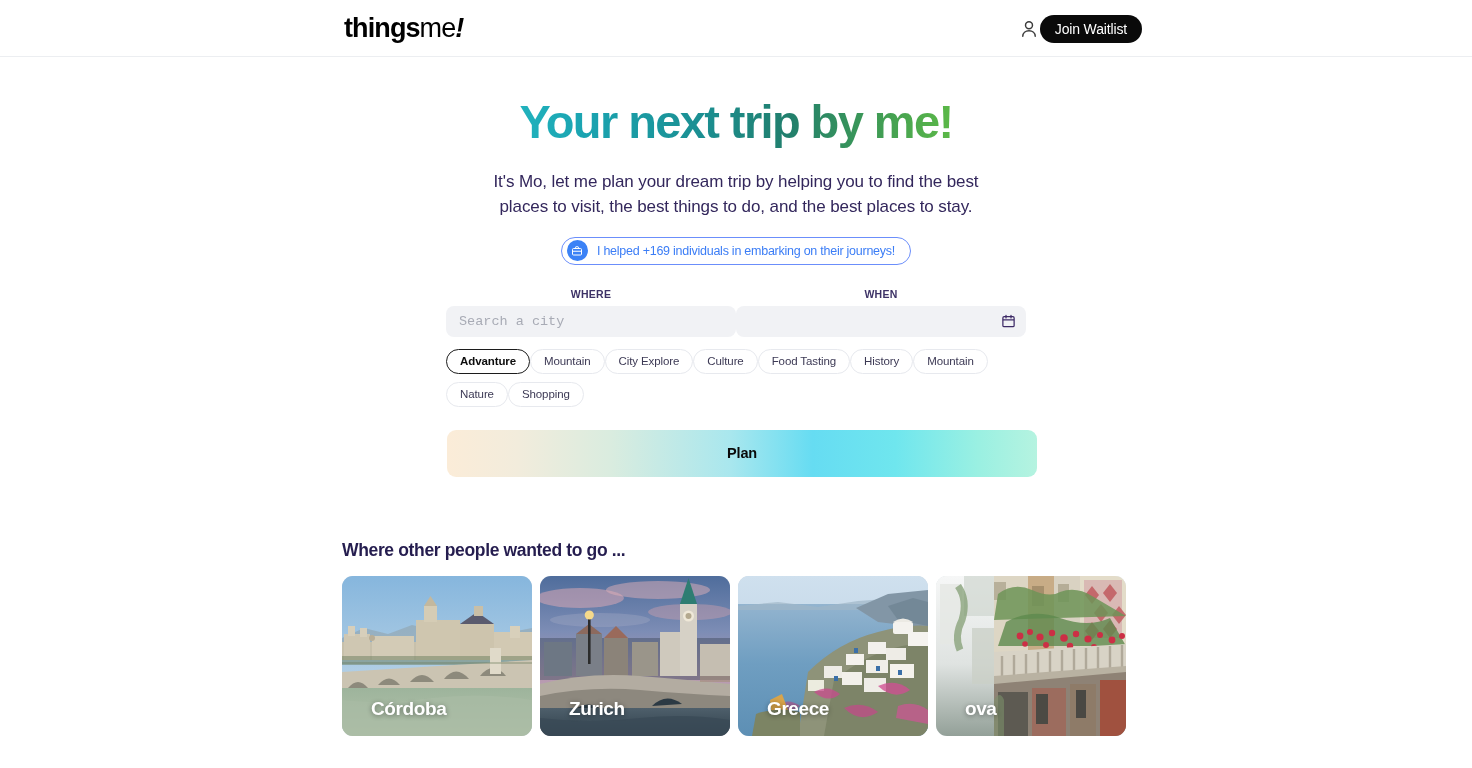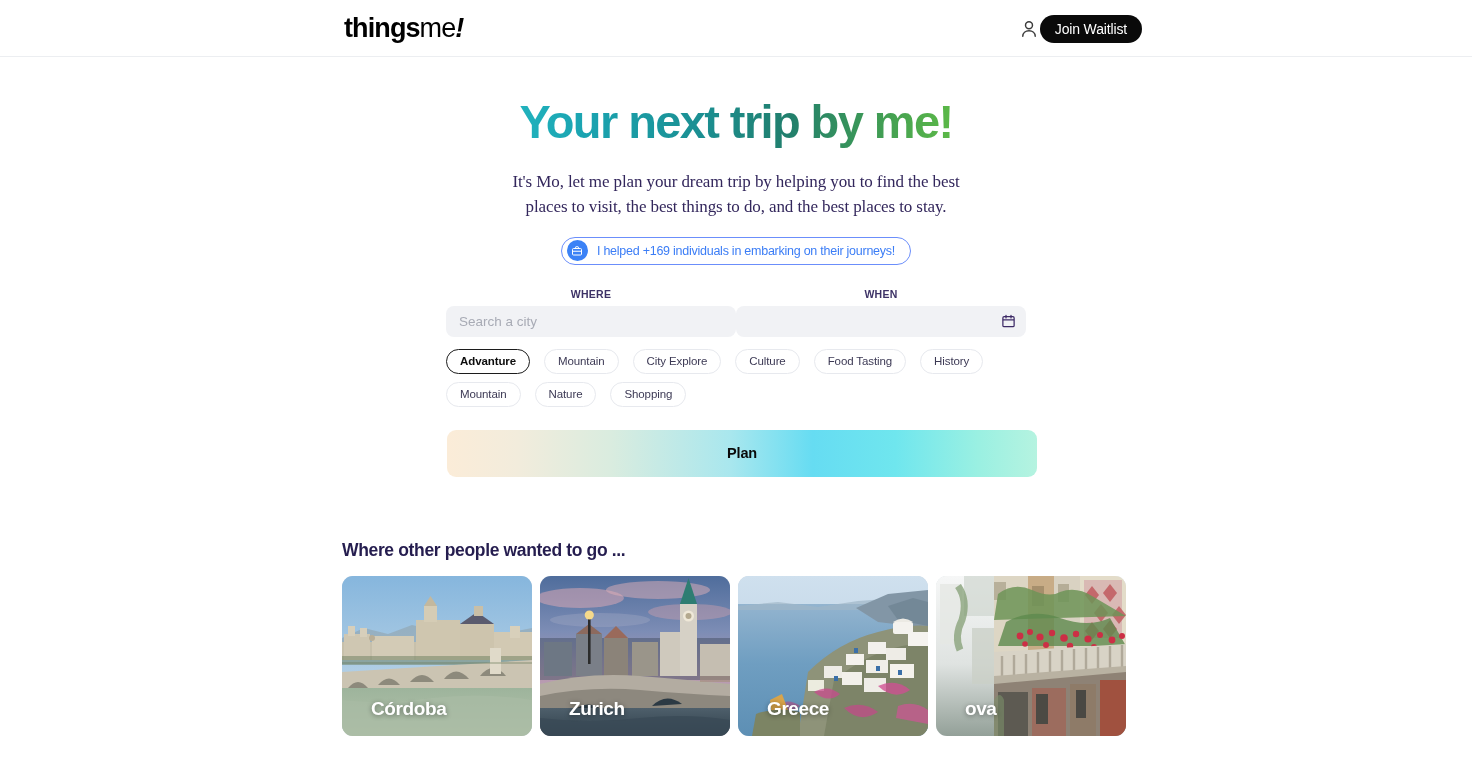--- a/index.html
+++ b/index.html
@@ -95,21 +95,20 @@
     display: inline-block;
   }
 
   .subtitle {
     margin: 19px auto 12px;
     width: 492px;
     font-size: 17px;
     line-height: 25px;
     color: #33275c;
     letter-spacing: -0.1px;
-    font-family: Liberation Serif, serif;
   }
 
   
   .badge-wrap {
     margin-top: 18px;
     display: flex;
     justify-content: center;
   }
 
   .badge {
@@ -169,21 +168,21 @@
     height: 31px;
   }
 
   .field-input {
     width: 100%;
     height: 31px;
     border: none;
     border-radius: 8px;
     background: #f1f2f5;
     padding: 0 13px;
-    font-family: Liberation Sans, sans-serif;
+    font-family: Liberation Mono, monospace;
     font-size: 13.5px;
     color: #3d3266;
     outline: none;
   }
   .field-input::placeholder { color: #a8abb5; }
   .field-input.with-icon { padding-right: 34px; }
 
   .cal-btn {
     position: absolute;
     right: 10px;
@@ -194,21 +193,21 @@
     padding: 0;
     cursor: pointer;
     display: flex;
     line-height: 0;
   }
 
   
   .tags {
     display: flex;
     flex-wrap: wrap;
-    gap: 8px 14px;
+    gap: 8px 0;
     margin-top: 12px;
     width: 560px;
   }
 
   .tag {
     height: 25px;
     padding: 0 13px;
     border-radius: 14px;
     border: 1px solid #e7e9ee;
     background: #ffffff;

